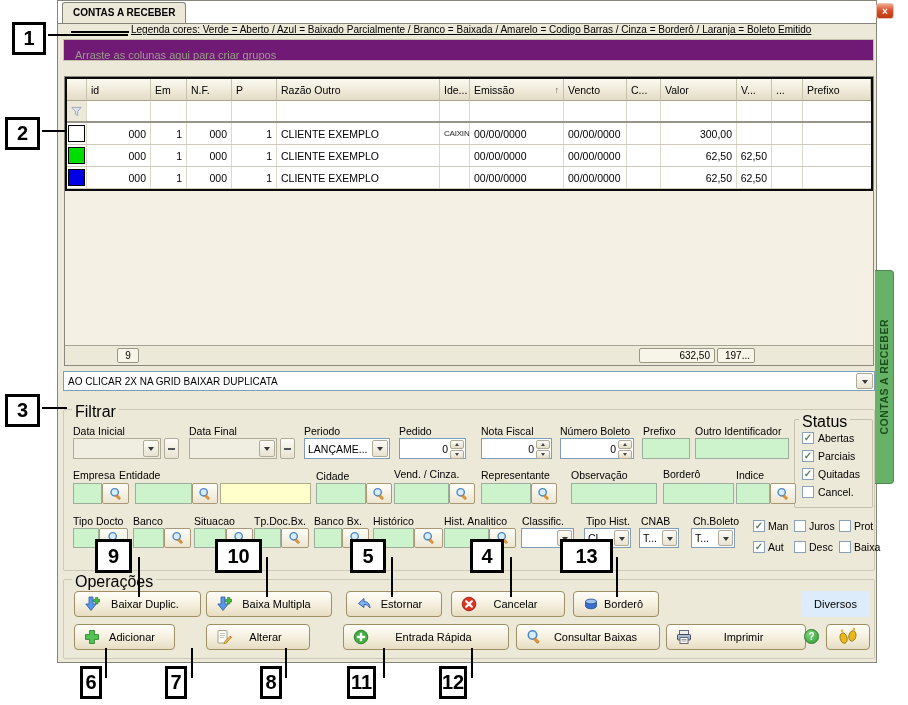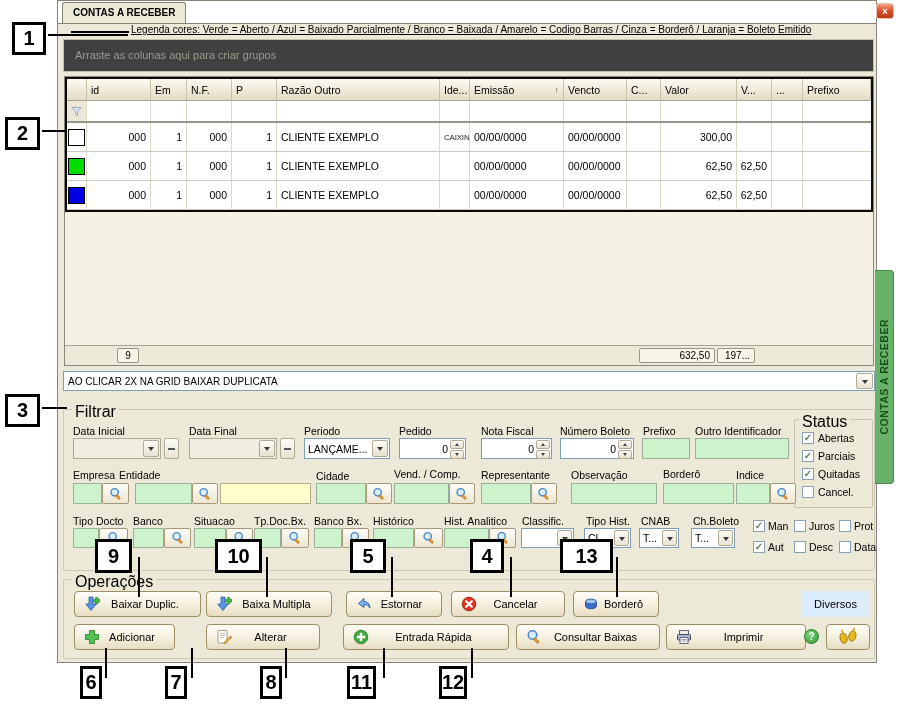--- a/index.html
+++ b/index.html
@@ -5,26 +5,26 @@
   *{box-sizing:border-box;margin:0;padding:0}
   body{margin:0;background:#fff}
   .canvas{position:relative;width:908px;height:705px;background:#fff;font-family:"Liberation Sans",sans-serif;overflow:hidden}
   
   .win{position:absolute;left:57px;top:0;width:820px;height:663px;background:#fff;border:1px solid #87857a}
   .win-content{position:absolute;left:0;top:22px;right:0;bottom:0;background:#ece9d8;border-top:1px solid #87857a}
   .tab{position:absolute;left:4px;top:1px;height:21px;padding:4px 10px 0;background:#ece9d8;border:1px solid #87857a;border-bottom:none;border-radius:3px 3px 0 0;font-size:10px;font-weight:bold;z-index:2}
   .close{position:absolute;left:876px;top:3px;width:18px;height:16px;background:linear-gradient(#f2a68c,#d8502c 45%,#bf3a16);border:1px solid #e9c2b2;border-radius:3px;color:#fff;font-size:10px;font-weight:bold;display:flex;align-items:center;justify-content:center;z-index:6}
   .legend-line{position:absolute;left:13px;top:30px;width:58px;height:2px;background:#000}
   .legend{position:absolute;left:73px;top:23px;font-size:10px;text-decoration:underline;white-space:nowrap;color:#000}
-  .groupzone{position:absolute;left:5px;top:38px;width:811px;height:33px;background:#404040;border:1px solid #c4bfaa}
+  .groupzone{position:absolute;left:5px;top:38px;width:811px;height:22px;background:#701a75;border:1px solid #c4bfaa}
   .groupzone span{position:absolute;left:11px;top:9px;font-size:11px;color:#9c9c8c}
   
   .grid{position:absolute;left:6px;top:75px;width:810px;height:290px;border:1px solid #8a887c;background:#f4f1e4}
   .gblack{position:absolute;left:0;top:0;width:808px;border:2px solid #0a0a0a;background:#fff}
-  .grow{display:flex;height:29px;background:#fff}
+  .grow{display:flex;height:22px;background:#fff}
   .drow{border-bottom:1px solid #cfcaba}
   .ghead{height:22px}
   .gfilter{height:22px;border-bottom:2px solid #98948a}
   .gc{border-right:1px solid #ddd9c9;overflow:hidden;white-space:nowrap;font-size:10.5px;display:flex;align-items:center;padding:0 4px;color:#000}
   .ghead .gc{background:linear-gradient(#fbf9f1,#eee8d6 60%,#e2dbc6);border-right:1px solid #c6c1ac;border-bottom:1px solid #a8a48e}
   .gfilter .gc{background:#fff}
   .gfilter .gc.funnel{background:#ece9d8;justify-content:center;padding:0}
   .num{justify-content:flex-end}
   .ide{font-size:8px;letter-spacing:-.2px;color:#222}
   .sort{margin-left:auto;font-size:9px;color:#6a6a52}
@@ -298,21 +298,21 @@
       </div>
     <div class="yinput" style="left:162px;top:482px;width:91px"></div>
     <div class="lbl" style="left:258px;top:469px">Cidade</div>
     <div class="ginput" style="left:258px;top:482px;width:50px"></div>
     <div class="mag" style="left:308px;top:482px;width:26px">
         <svg viewBox="0 0 16 16" width="14" height="14">
           <circle cx="6.5" cy="6" r="4.2" fill="#d8ecfa" stroke="#4a88c8" stroke-width="1.6"></circle>
           <rect x="9.2" y="8.6" width="6" height="2.6" rx="1.2" transform="rotate(45 9.2 8.6)" fill="#e8962e" stroke="#b06818" stroke-width="0.6"></rect>
         </svg>
       </div>
-    <div class="lbl" style="left:336px;top:467px">Vend. / Comp.</div>
+    <div class="lbl" style="left:336px;top:467px">Vend. / Cinza.</div>
     <div class="ginput" style="left:336px;top:482px;width:55px"></div>
     <div class="mag" style="left:391px;top:482px;width:26px">
         <svg viewBox="0 0 16 16" width="14" height="14">
           <circle cx="6.5" cy="6" r="4.2" fill="#d8ecfa" stroke="#4a88c8" stroke-width="1.6"></circle>
           <rect x="9.2" y="8.6" width="6" height="2.6" rx="1.2" transform="rotate(45 9.2 8.6)" fill="#e8962e" stroke="#b06818" stroke-width="0.6"></rect>
         </svg>
       </div>
     <div class="lbl" style="left:423px;top:468px">Representante</div>
     <div class="ginput" style="left:423px;top:482px;width:50px"></div>
     <div class="mag" style="left:473px;top:482px;width:26px">
@@ -422,21 +422,21 @@
     <div class="cb-lbl" style="left:710px;top:519px">Man</div>
     <div class="cb" style="left:736px;top:519px"></div>
     <div class="cb-lbl" style="left:751px;top:519px">Juros</div>
     <div class="cb" style="left:781px;top:519px"></div>
     <div class="cb-lbl" style="left:796px;top:519px">Prot</div>
     <div class="cb" style="left:695px;top:540px">✓</div>
     <div class="cb-lbl" style="left:710px;top:540px">Aut</div>
     <div class="cb" style="left:736px;top:540px"></div>
     <div class="cb-lbl" style="left:751px;top:540px">Desc</div>
     <div class="cb" style="left:781px;top:540px"></div>
-    <div class="cb-lbl" style="left:796px;top:540px">Data</div>
+    <div class="cb-lbl" style="left:796px;top:540px">Baixa</div>
 
     <div class="fieldset" style="left:5px;top:578px;width:812px;height:80px">
       <span class="fs-label">Operações</span>
     </div>
     <div class="btn" style="left:16px;top:590px;width:127px">
         <svg viewBox="0 0 16 16" width="16" height="16">
           <path d="M5 1h4v7h3.2L7 14.5 1.8 8H5z" fill="#5a96e8" stroke="#2858a8" stroke-width="0.8"></path>
           <path d="M11.5 1.5h2.4v2h2v2.4h-2v2h-2.4v-2h-2V3.5h2z" fill="#44bb44" stroke="#1e7a1e" stroke-width="0.6"></path>
         </svg>
         <span class="bl">Baixar Duplic.</span>
@@ -468,21 +468,21 @@
         </svg>
         <span class="bl">Borderô</span>
       </div>
     <div class="diversos" style="left:743px;top:590px;width:69px;height:26px">Diversos</div>
     <div class="btn" style="left:16px;top:623px;width:101px">
         <svg viewBox="0 0 16 16" width="16" height="16">
           <path d="M5.6 1.5h4.8v4.1h4.1v4.8h-4.1v4.1H5.6v-4.1H1.5V5.6h4.1z" fill="#55c255" stroke="#2a862a" stroke-width="0.9"></path>
         </svg>
         <span class="bl">Adicionar</span>
       </div>
-    <div class="btn" style="left:148px;top:623px;width:114px">
+    <div class="btn" style="left:148px;top:623px;width:104px">
         <svg viewBox="0 0 16 16" width="16" height="16">
           <rect x="2" y="1.5" width="9" height="12.5" rx="1" fill="#fdfdf8" stroke="#8a8a7a" stroke-width="0.8"></rect>
           <path d="M4 4.5h5M4 6.5h5M4 8.5h4" stroke="#b8b8a8" stroke-width="0.8"></path>
           <path d="M8.5 12.8 L13.8 7.5 l1.4 1.4 L9.9 14.2 l-2 .6 z" fill="#f0b040" stroke="#a87818" stroke-width="0.6"></path>
           <path d="M13.8 7.5 l1.4 1.4 .5-.5 c.4-.4-1-1.8-1.4-1.4 z" fill="#e05030"></path>
         </svg>
         <span class="bl">Alterar</span>
       </div>
     <div class="btn" style="left:285px;top:623px;width:166px">
         <svg viewBox="0 0 16 16" width="16" height="16">

